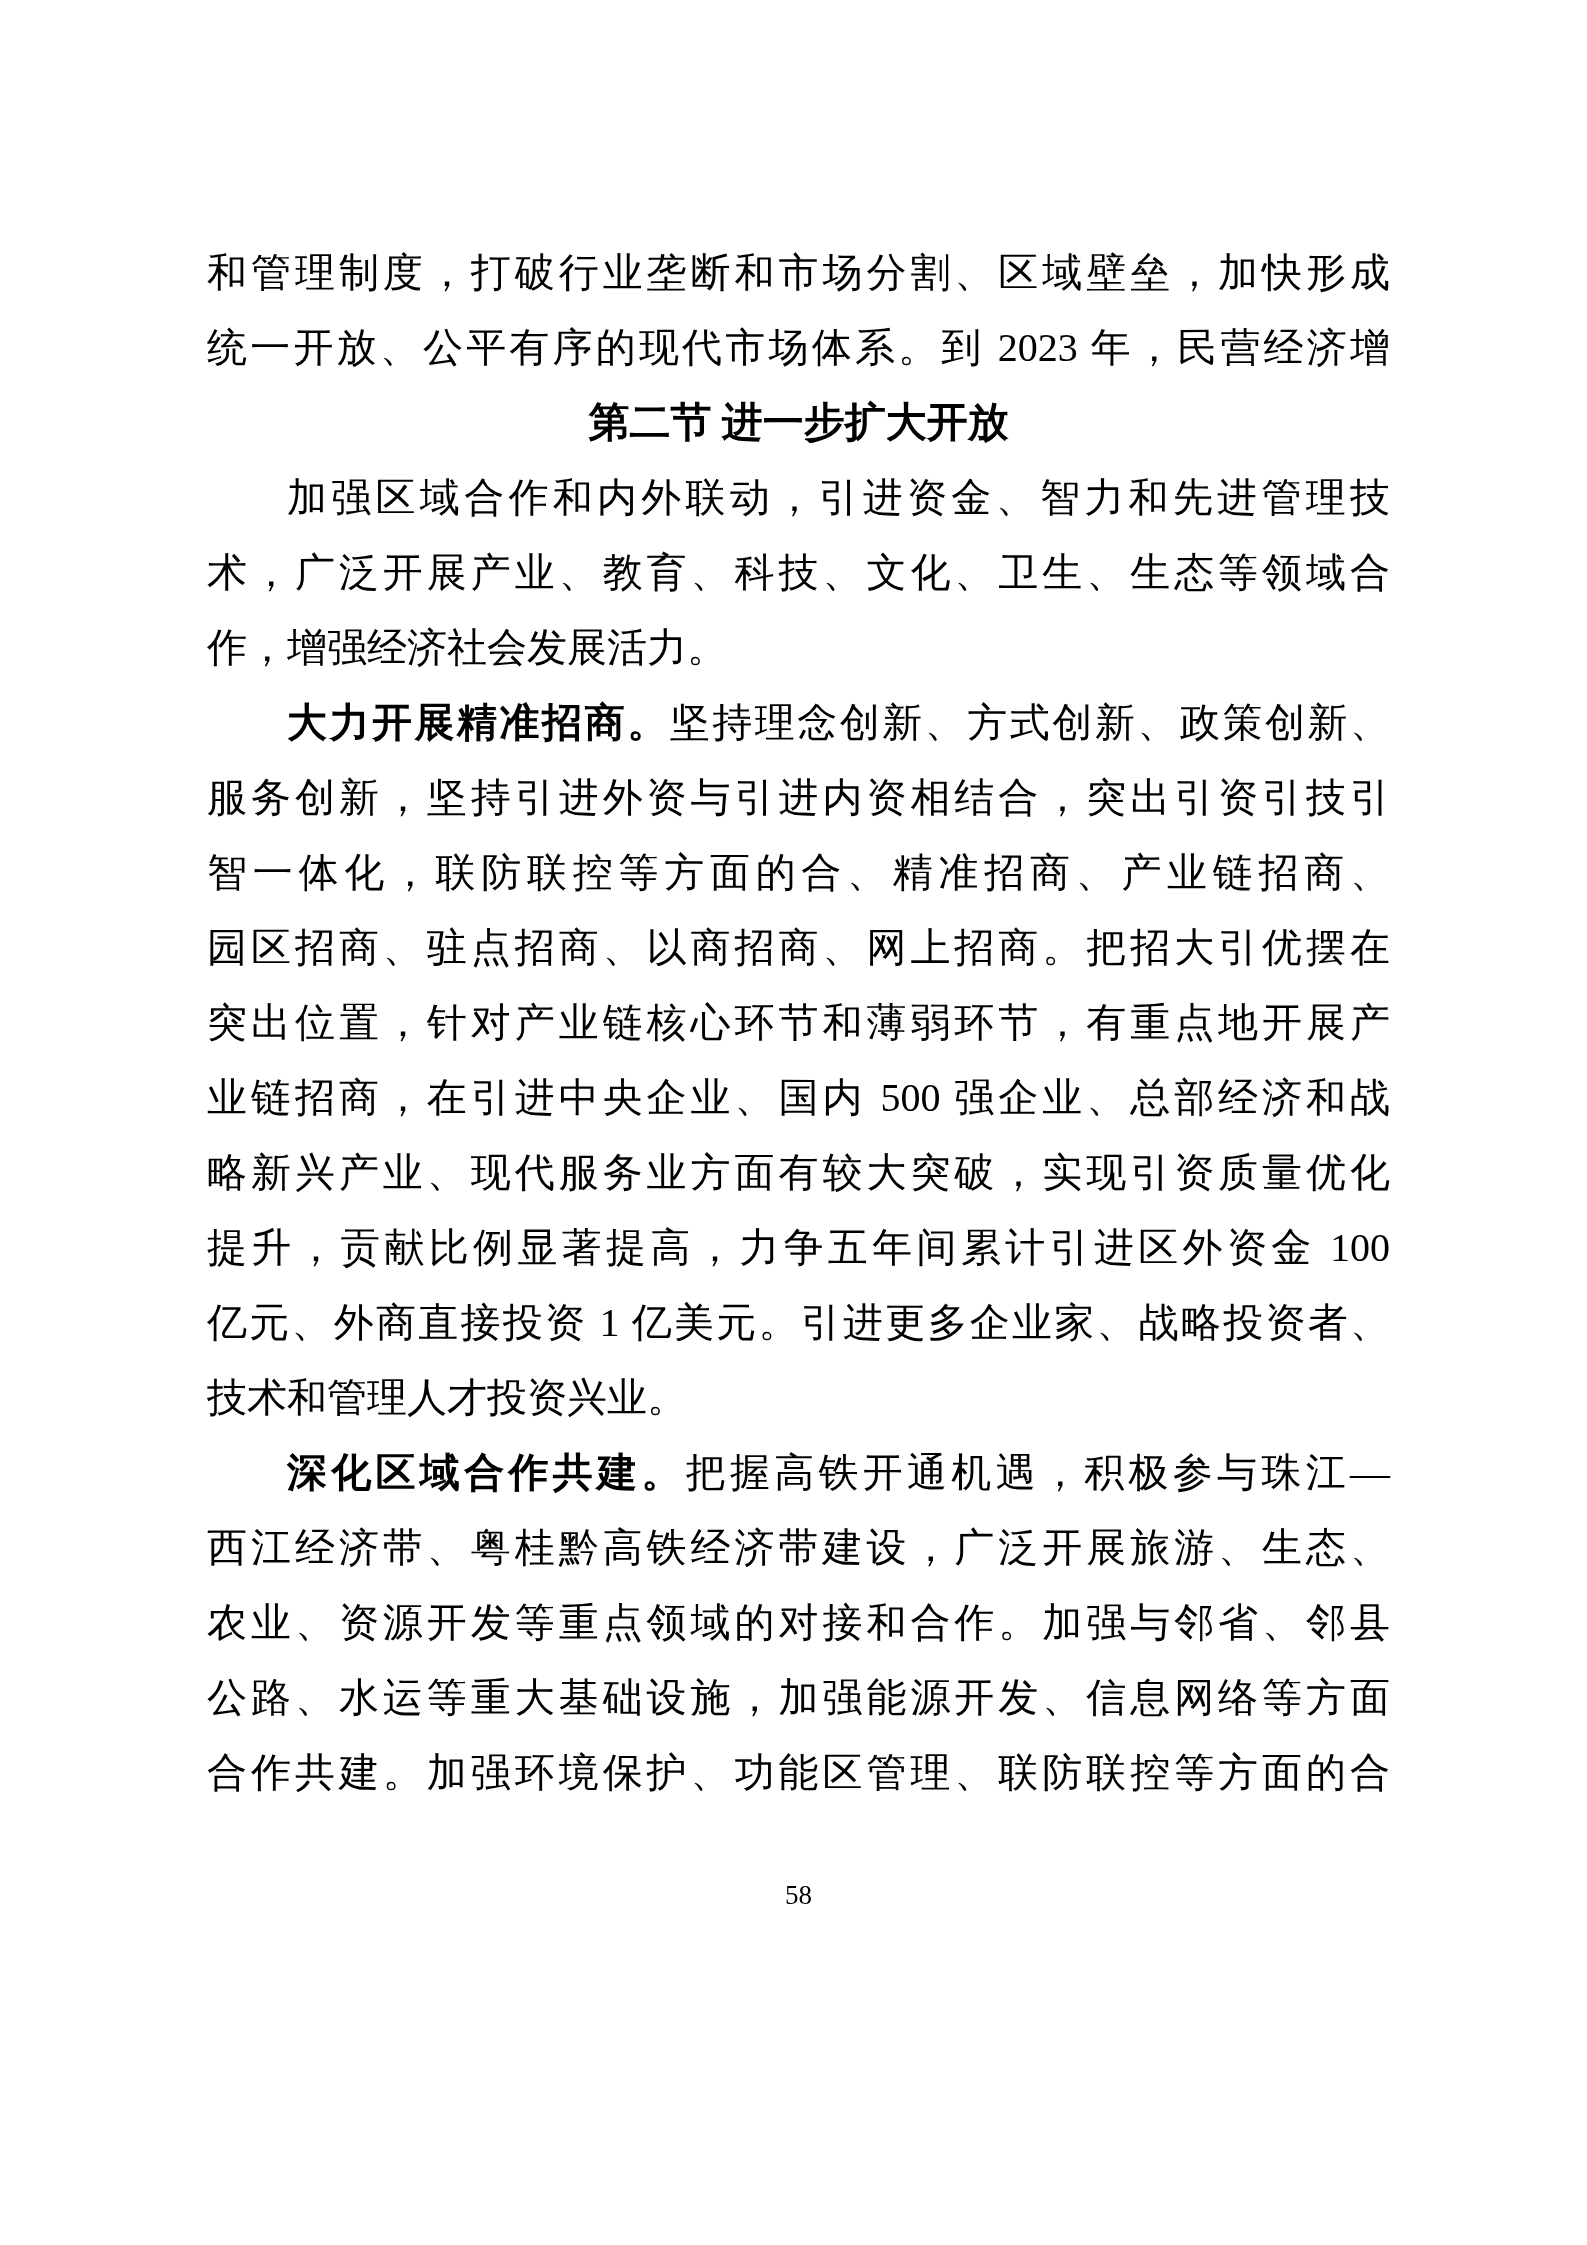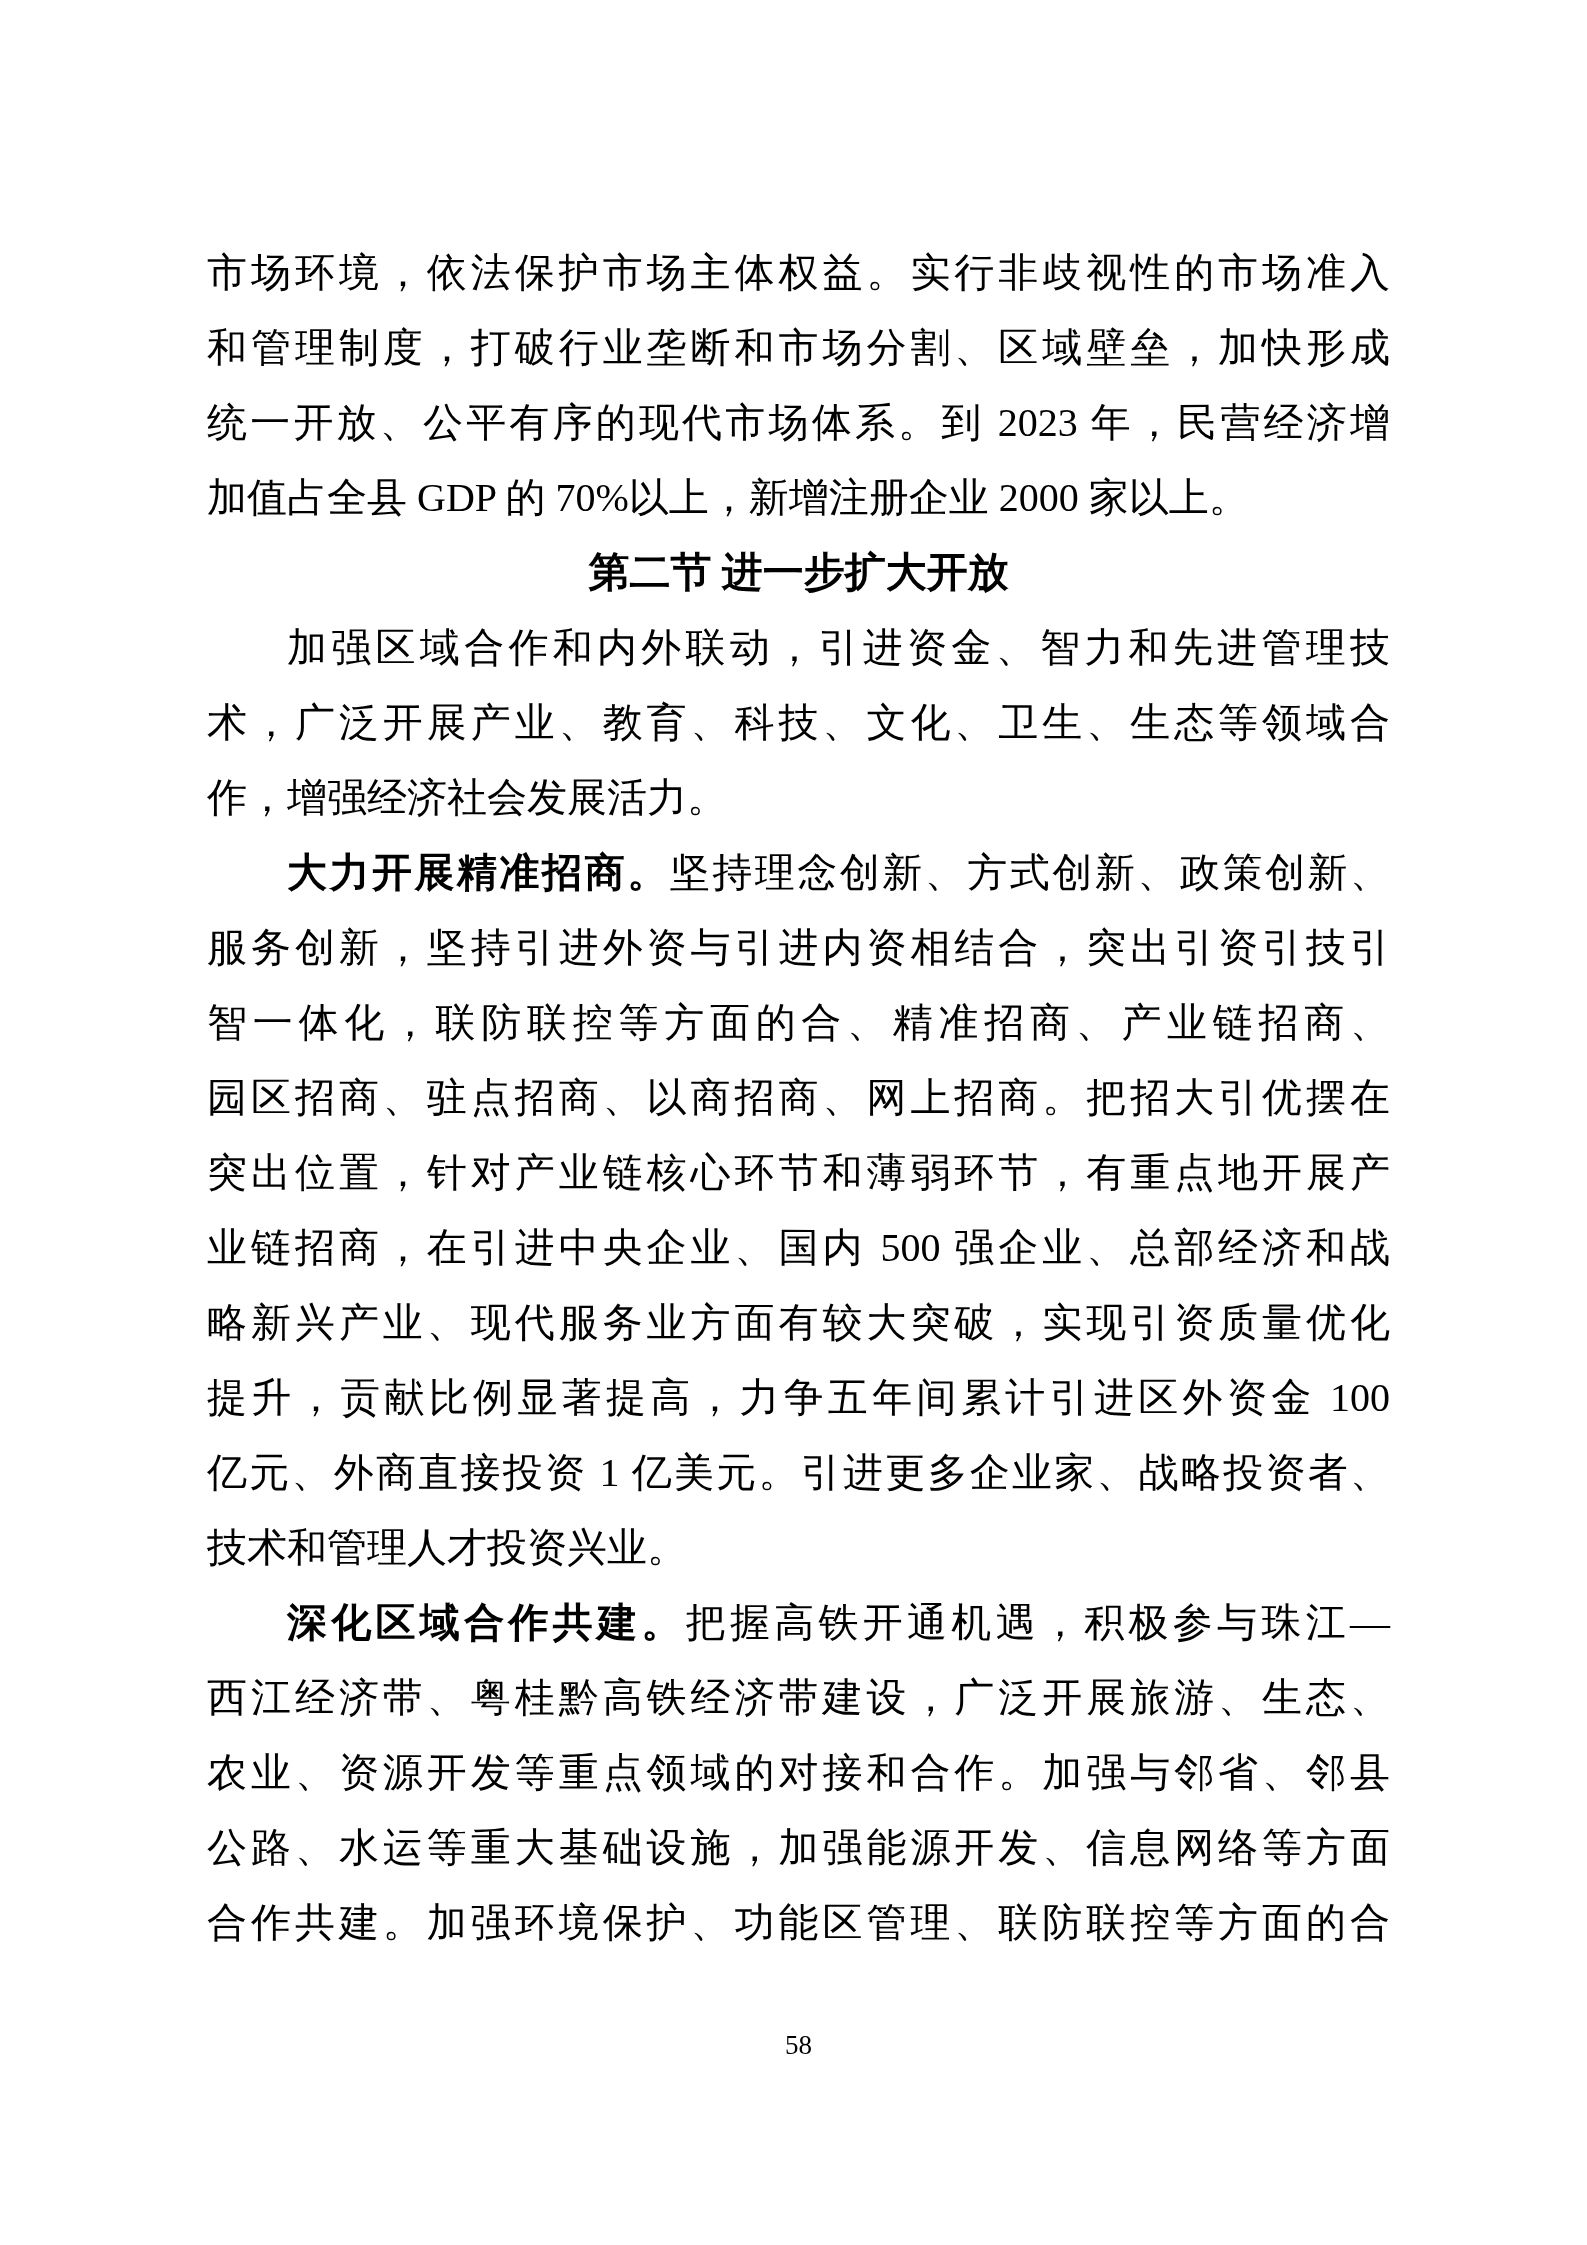--- a/index.html
+++ b/index.html
@@ -48,24 +48,22 @@
     font-size: 27px;
     line-height: 27px;
     height: 27px;
   }
 </style>
 </head>
 <body>
 
 <div class="page">
 
-  <div class="line">市场环境，依法保护市场主体权益。实行非歧视性的市场准入</div>
   <div class="line">和管理制度，打破行业垄断和市场分割、区域壁垒，加快形成</div>
   <div class="line">统一开放、公平有序的现代市场体系。到 2023 年，民营经济增</div>
-  <div class="line end">加值占全县 GDP 的 70%以上，新增注册企业 2000 家以上。</div>
 
   <div class="line heading">第二节 进一步扩大开放</div>
 
   <div class="line indent">加强区域合作和内外联动，引进资金、智力和先进管理技</div>
   <div class="line">术，广泛开展产业、教育、科技、文化、卫生、生态等领域合</div>
   <div class="line end">作，增强经济社会发展活力。</div>
 
   <div class="line indent"><span class="bold">大力开展精准招商。</span><span>坚持理念创新、方式创新、政策创新、</span></div>
   <div class="line">服务创新，坚持引进外资与引进内资相结合，突出引资引技引</div>
   <div class="line">智一体化，联防联控等方面的合、精准招商、产业链招商、</div>

